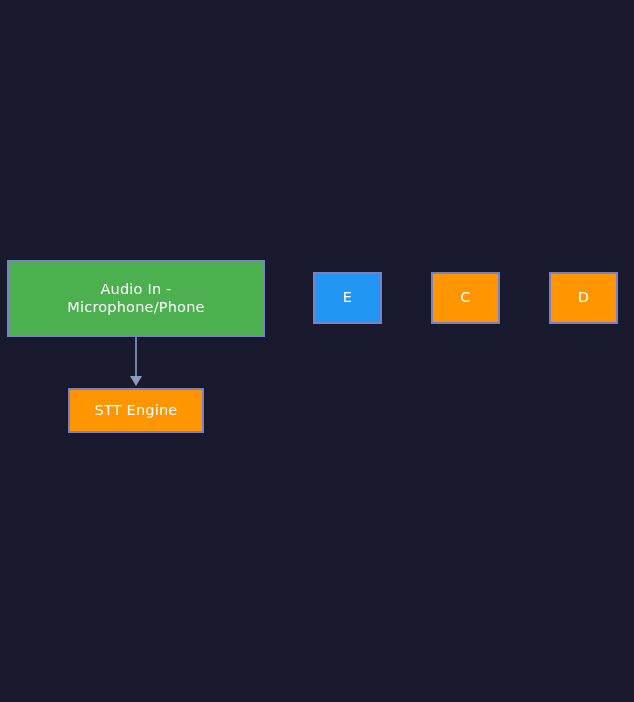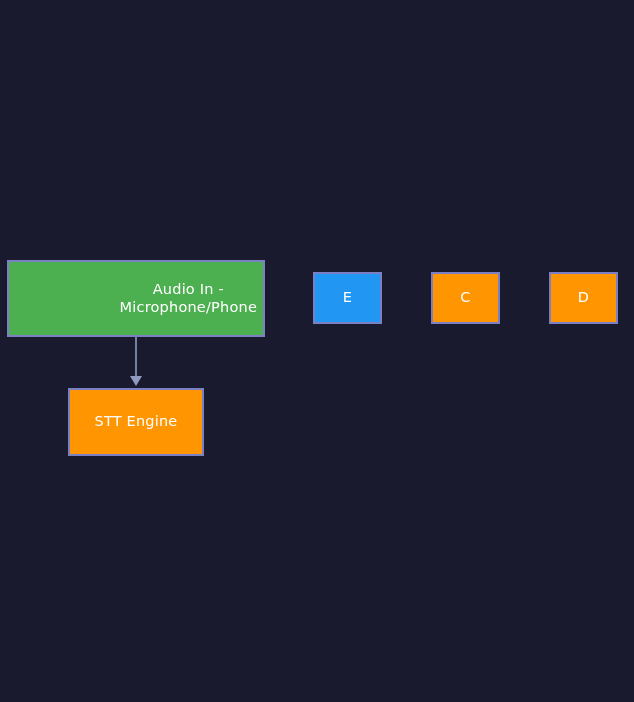--- a/index.html
+++ b/index.html
@@ -41,27 +41,26 @@
     padding: 0 6px;
     white-space: pre-line;
   }
 
   #node-audio-in {
     left: 7px;
     top: 260px;
     width: 258px;
     height: 77px;
     font-size: 14.5px;
-    justify-content: flex-end;
   }
   #node-stt-engine {
     left: 68px;
     top: 388px;
     width: 136px;
-    height: 68px;
+    height: 45px;
     font-size: 14.5px;
   }
   #node-e {
     left: 313px;
     top: 272px;
     width: 69px;
     height: 52px;
     font-size: 14.5px;
   }
   #node-c {

